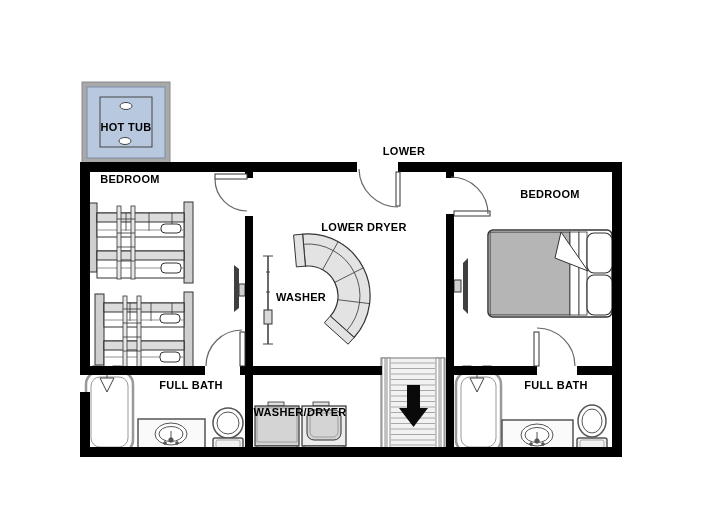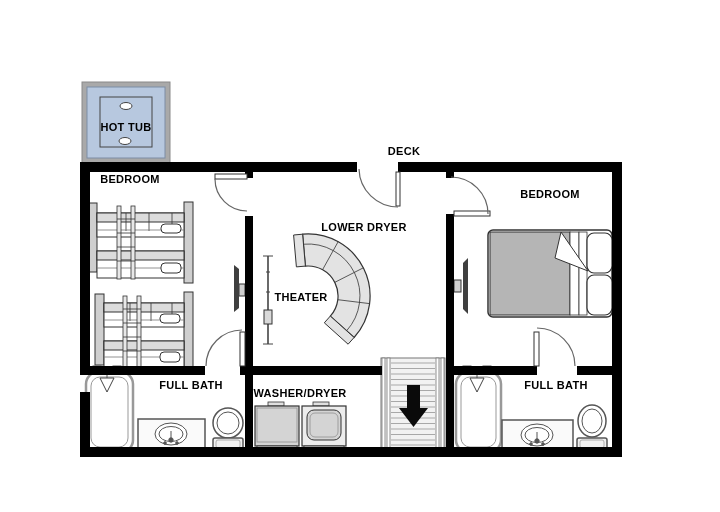--- a/index.html
+++ b/index.html
@@ -243,21 +243,21 @@
       <path d="M 242 330 A 36 36 0 0 0 206 366" fill="none" stroke="#666" stroke-width="1.2"></path>
     </g>
     <g>
       <rect x="534" y="332" width="5" height="34" fill="#ffffff" stroke="#333" stroke-width="1"></rect>
       <path d="M 537 328 A 38 38 0 0 1 575 366" fill="none" stroke="#666" stroke-width="1.2"></path>
     </g>
   </g>
 </svg>
 
   <div class="label" style="left:126px;top:127px">HOT TUB</div>
-  <div class="label" style="left:404px;top:151px">DECK</div>
+  <div class="label" style="left:404px;top:151px">LOWER</div>
   <div class="label" style="left:130px;top:179px">BEDROOM</div>
   <div class="label" style="left:550px;top:194px">BEDROOM</div>
   <div class="label" style="left:364px;top:227px">LOWER DRYER</div>
-  <div class="label" style="left:301px;top:297px">THEATER</div>
+  <div class="label" style="left:301px;top:297px">WASHER</div>
   <div class="label" style="left:191px;top:385px">FULL BATH</div>
-  <div class="label" style="left:300px;top:393px">WASHER/DRYER</div>
+  <div class="label" style="left:300px;top:412px">WASHER/DRYER</div>
   <div class="label" style="left:556px;top:385px">FULL BATH</div>
 </div>
 
 </body></html>

